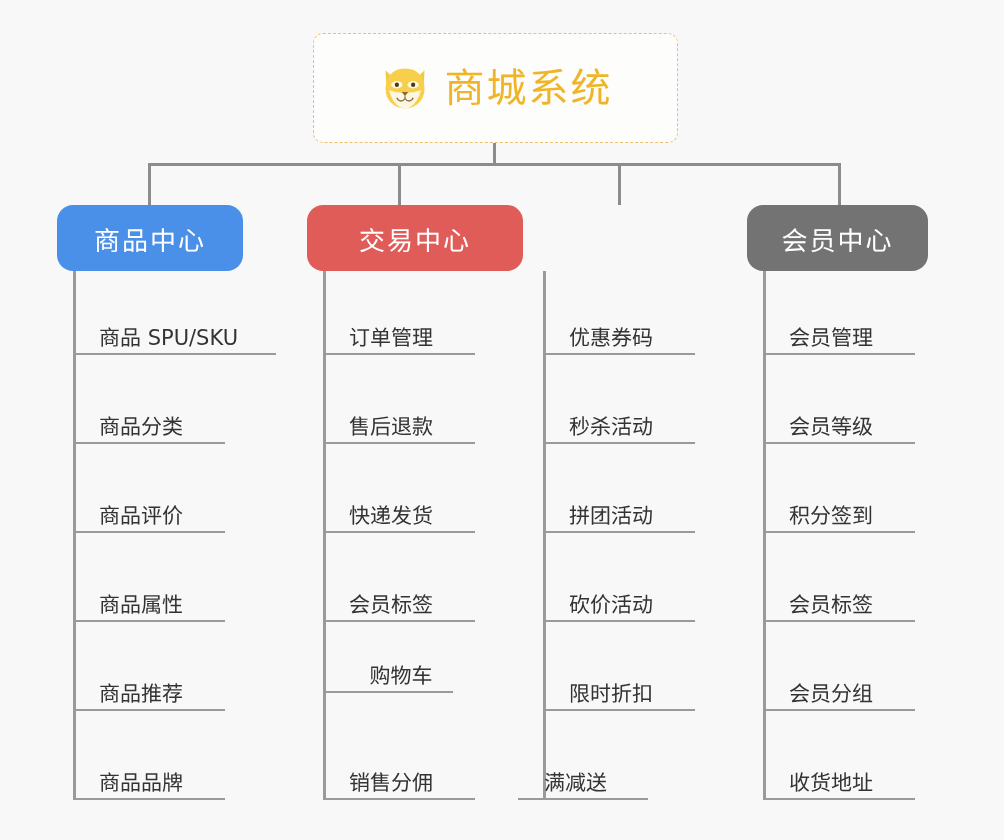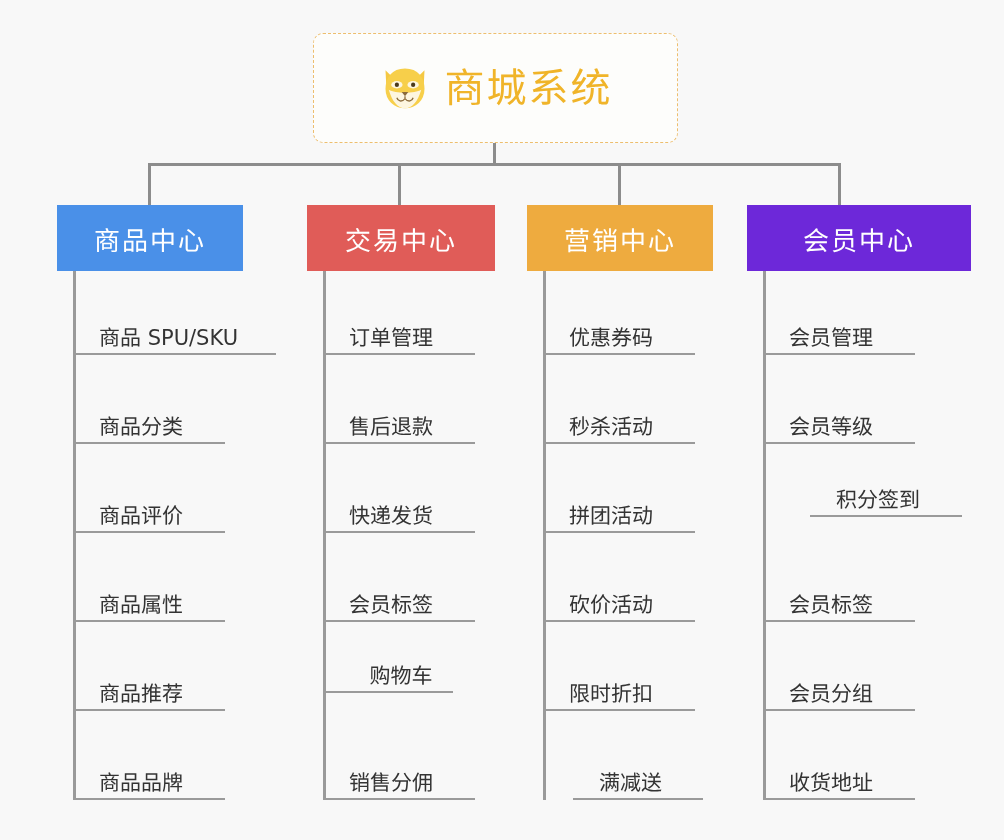--- a/index.html
+++ b/index.html
@@ -76,21 +76,21 @@
     width: 3px;
     height: 42px;
   }
 
   
   .cat-box {
     position: absolute;
     top: 205px;
     height: 66px;
     box-sizing: border-box;
-    border-radius: 0;
+    border-radius: 16px;
     display: flex;
     align-items: center;
     justify-content: center;
     color: #ffffff;
     font-size: 26px;
     letter-spacing: 2px;
     white-space: nowrap;
     font-family: "DejaVu Sans", "Liberation Sans", sans-serif;
   }
 
@@ -149,31 +149,28 @@
   <div class="conn conn-v-drop" style="left: 148px; background: rgb(140, 140, 140);"></div>
   <div class="conn conn-v-drop" style="left: 398px; background: rgb(140, 140, 140);"></div>
   <div class="conn conn-v-drop" style="left: 618px; background: rgb(140, 140, 140);"></div>
   <div class="conn conn-v-drop" style="left: 838px; background: rgb(140, 140, 140);"></div>
 
   <div class="cat-box" style="left: 57px; width: 186px; background: rgb(74, 144, 232);">
       <span>商品中心</span>
     </div>
   <div class="trunk" style="left: 73px; height: 529px;"></div>
 
-  <div class="cat-box" style="left: 307px; width: 188px; background: rgb(224, 92, 88);">
+  <div class="cat-box" style="left: 307px; width: 216px; background: rgb(224, 92, 88);">
       <span>交易中心</span>
     </div>
   <div class="trunk" style="left: 323px; height: 529px;"></div>
 
-  <div class="cat-box" style="left: 527px; width: 186px; background: rgb(238, 171, 63);">
-      <span>营销中心</span>
-    </div>
   <div class="trunk" style="left: 543px; height: 529px;"></div>
 
-  <div class="cat-box" style="left: 747px; width: 224px; background: #6d28d9;">
+  <div class="cat-box" style="left: 747px; width: 181px; background: #737373;">
       <span>会员中心</span>
     </div>
   <div class="trunk" style="left: 763px; height: 529px;"></div>
 
   <div id="leaf-layer">
       <div class="leaf" style="left: 73px; top: 311px; width: 203px;">
         <span class="leaf-label">商品 SPU/SKU</span>
       </div>
       <div class="leaf" style="left: 73px; top: 400px; width: 152px;">
         <span class="leaf-label">商品分类</span>
@@ -216,30 +213,30 @@
       </div>
       <div class="leaf" style="left: 543px; top: 489px; width: 152px;">
         <span class="leaf-label">拼团活动</span>
       </div>
       <div class="leaf" style="left: 543px; top: 578px; width: 152px;">
         <span class="leaf-label">砍价活动</span>
       </div>
       <div class="leaf" style="left: 543px; top: 667px; width: 152px;">
         <span class="leaf-label">限时折扣</span>
       </div>
-      <div class="leaf" style="left: 573px; top: 756px; width: 130px;">
+      <div class="leaf" style="left: 518px; top: 756px; width: 130px;">
         <span class="leaf-label">满减送</span>
       </div>
       <div class="leaf" style="left: 763px; top: 311px; width: 152px;">
         <span class="leaf-label">会员管理</span>
       </div>
       <div class="leaf" style="left: 763px; top: 400px; width: 152px;">
         <span class="leaf-label">会员等级</span>
       </div>
-      <div class="leaf" style="left: 763px; top: 473px; width: 152px; margin-left: 47px;">
+      <div class="leaf" style="left: 763px; top: 489px; width: 152px;">
         <span class="leaf-label">积分签到</span>
       </div>
       <div class="leaf" style="left: 763px; top: 578px; width: 152px;">
         <span class="leaf-label">会员标签</span>
       </div>
       <div class="leaf" style="left: 763px; top: 667px; width: 152px;">
         <span class="leaf-label">会员分组</span>
       </div>
       <div class="leaf" style="left: 763px; top: 756px; width: 152px;">
         <span class="leaf-label">收货地址</span>

